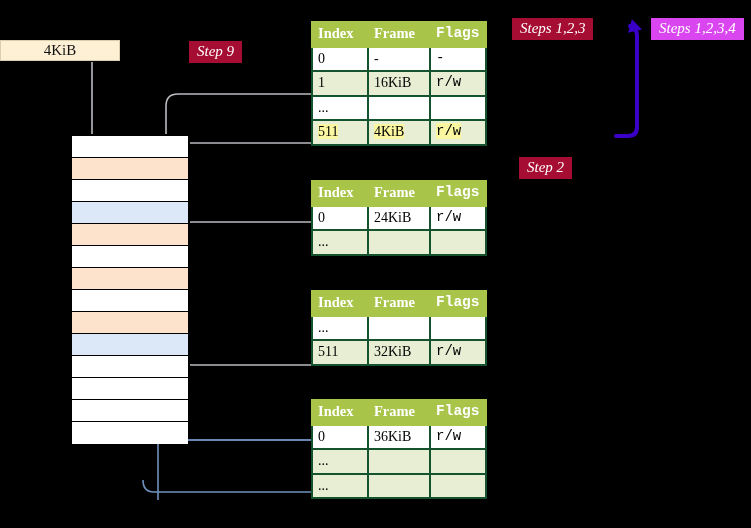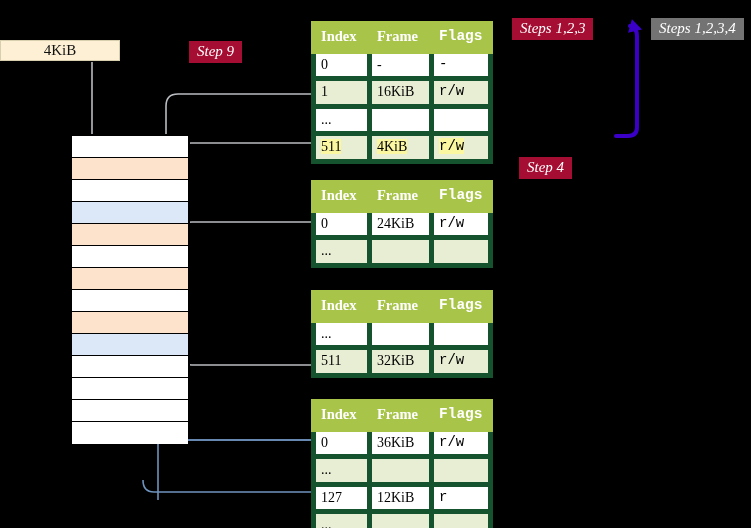--- a/index.html
+++ b/index.html
@@ -31,21 +31,21 @@
   
   .ptable {
     position: absolute;
     border-collapse: collapse;
     background: #ffffff;
     font-size: 14px;
     line-height: 1.1;
     box-shadow: 2px 2px 0 rgba(0,0,0,0.0);
   }
   .ptable td, .ptable th {
-    border: 5px solid #14532d;
+    border: 2px solid #14532d;
     padding: 3px 5px 4px 5px;
     text-align: left;
     white-space: nowrap;
     height: 17px;
     box-sizing: border-box;
   }
   .ptable th {
     background: #a8c54a;
     color: #ffffff;
     font-weight: bold;
@@ -63,21 +63,21 @@
   .badge {
     position: absolute;
     color: #ffffff;
     font-size: 15px;
     padding: 2px 8px 3px 8px;
     white-space: nowrap;
     line-height: 1.15;
     font-style: italic;
   }
   .badge-red  { background: #a50d32; }
-  .badge-blue { background: #737373; }
+  .badge-blue { background: #d946ef; }
 
   
   .kib-box {
     position: absolute;
     background: #fdf0d5;
     border: 1px solid #d8cfae;
     color: #111111;
     font-size: 15px;
     text-align: center;
     line-height: 19px;
@@ -177,21 +177,21 @@
 
   <div class="badge badge-red" style="left:512px; top:18px;">
     <span>Steps 1,2,3</span>
   </div>
 
   <div class="badge badge-blue" style="left:651px; top:18px;">
     <span>Steps 1,2,3,4</span>
   </div>
 
   <div class="badge badge-red" style="left:519px; top:157px;">
-    <span>Step 4</span>
+    <span>Step 2</span>
   </div>
 
   <div class="memcol" style="left:70px; top:134px; width:120px; height:284px;" id="memcol">
       <div class="memrow"></div>
       <div class="memrow orange"></div>
       <div class="memrow"></div>
       <div class="memrow bluefill"></div>
       <div class="memrow orange"></div>
       <div class="memrow"></div>
       <div class="memrow orange"></div>
@@ -292,25 +292,20 @@
         <tr class="odd">
           <td class="c-index"><span>0</span></td>
           <td class="c-frame"><span>36KiB</span></td>
           <td class="c-flags"><span>r/w</span></td>
         </tr>
         <tr class="even">
           <td class="c-index"><span>...</span></td>
           <td class="c-frame">&nbsp;</td>
           <td class="c-flags">&nbsp;</td>
         </tr>
-        <tr class="odd">
-          <td class="c-index"><span>127</span></td>
-          <td class="c-frame"><span>12KiB</span></td>
-          <td class="c-flags"><span>r</span></td>
-        </tr>
         <tr class="even">
           <td class="c-index"><span>...</span></td>
           <td class="c-frame">&nbsp;</td>
           <td class="c-flags">&nbsp;</td>
         </tr>
       </tbody>
     </table>
 
 </div>
 

